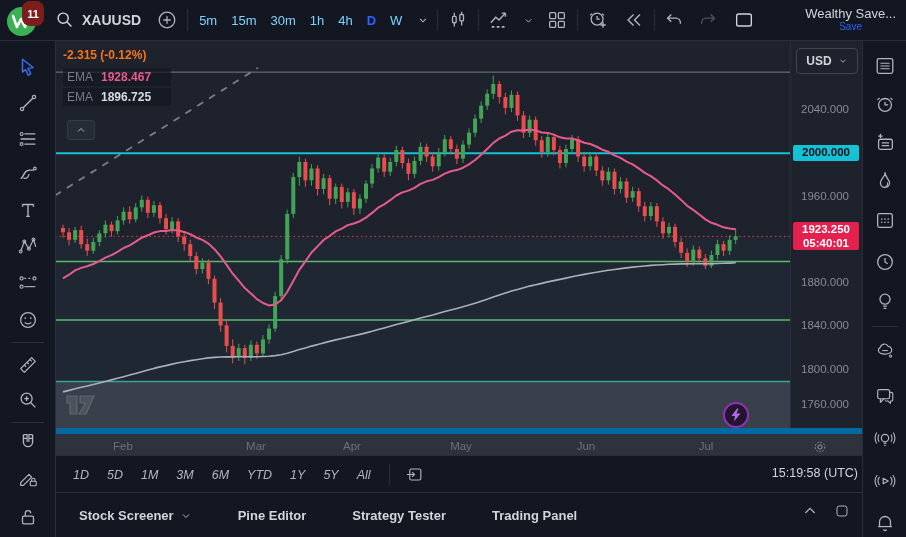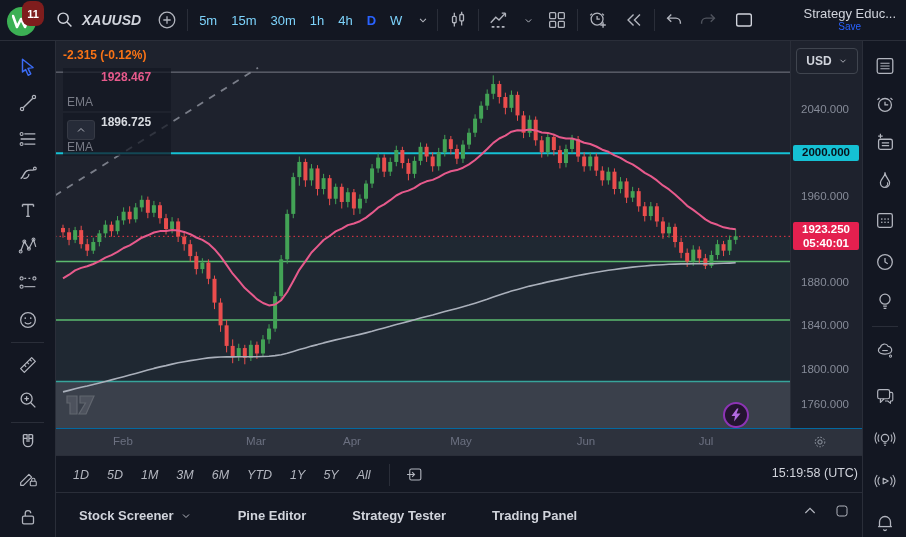--- a/index.html
+++ b/index.html
@@ -6,21 +6,21 @@
     font-family:"Liberation Sans",sans-serif;-webkit-font-smoothing:antialiased;}
   .abs{position:absolute;}
   #app{position:relative;width:906px;height:537px;background:#131722;color:#b2b5be;}
   
   #topbar{left:0;top:0;width:906px;height:40px;background:#131722;border-bottom:1px solid #2a2e39;z-index:30;}
   .vsep{width:1px;height:22px;background:#2a2e39;}
   .tbrow{display:flex;align-items:center;height:40px;gap:4px;padding-left:6px;}
   .tbtn{display:flex;align-items:center;justify-content:center;height:30px;border-radius:4px;cursor:pointer;color:#7dd3fc;}
   .tf{padding:0 7px;font-size:13px;}
   .tf.active{color:#2962ff;font-weight:bold;}
-  #symbolBtn{font-size:14px;font-weight:bold;color:#d1d4dc;gap:6px;padding:0 6px;font-style:italic;}
+  #symbolBtn{font-size:14px;font-weight:bold;color:#d1d4dc;gap:6px;padding:0 6px;}
   #logo{position:relative;width:34px;height:34px;margin-right:4px;}
   #logoCircle{width:29px;height:29px;border-radius:50%;background:#3cb054;position:absolute;left:1px;top:4px;display:flex;align-items:center;justify-content:center;}
   #badge{position:absolute;right:-4px;top:-2px;min-width:16px;height:25px;border-radius:8px;background:#7f1d1d;color:#fff;
     font-size:11px;font-weight:bold;display:flex;align-items:center;justify-content:center;padding:0 3px;}
   #account{margin-left:auto;margin-right:10px;text-align:center;line-height:13px;cursor:pointer;}
   #accName{font-size:13px;color:#d1d4dc;white-space:nowrap;}
   #accSave{font-size:10px;color:#2962ff;}
   .icSm{width:22px;height:22px;}
   .dim{opacity:.38;}
   
@@ -35,29 +35,29 @@
   #plot{position:absolute;left:0;top:0;cursor:crosshair;}
   #paxis{position:absolute;left:735px;top:0;width:72px;height:388px;border-left:1px solid #2a2e39;background:#1e222d;cursor:ns-resize;}
   .tick{position:absolute;left:10px;font-size:11.5px;color:#868b98;}
   .plabel{position:absolute;left:2px;width:66px;text-align:center;border-radius:2px;font-size:11.5px;line-height:15px;font-weight:bold;}
   #usdBtn{position:absolute;left:5px;top:8px;width:60px;height:24px;border:1px solid #40454f;border-radius:4px;background:#1e222d;
     color:#d1d4dc;font-size:12px;font-weight:bold;display:flex;align-items:center;justify-content:center;gap:6px;cursor:pointer;}
   
   #legend{position:absolute;left:8px;top:8px;z-index:5;font-size:12px;}
   #chg{color:#f97316;font-weight:bold;margin-bottom:6px;}
   .emarow{display:flex;gap:8px;background:rgba(19,23,34,.72);padding:2px 8px 2px 4px;width:96px;margin-bottom:2px;}
-  .emaName{color:#787b86;margin-top:25px;}
+  .emaName{color:#787b86;}
   #collapseBtn{position:absolute;left:12px;top:80px;width:26px;height:18px;background:#262b38;border:1px solid #363a45;
     border-radius:3px;color:#b2b5be;display:flex;align-items:center;justify-content:center;cursor:pointer;z-index:5;}
   
   #wm{position:absolute;left:10px;top:352px;z-index:4;}
   #boost{position:absolute;left:668px;top:362px;width:22px;height:22px;border-radius:50%;border:2px solid #8d34b5;
     background:#241430;display:flex;align-items:center;justify-content:center;z-index:4;cursor:pointer;}
   
-  #taxis{left:0;top:388px;width:807px;height:27px;background:#2d323d;border-top:1px solid #0369a1;cursor:ew-resize;}
+  #taxis{left:0;top:388px;width:807px;height:27px;background:#2d323d;border-top:6px solid #0369a1;cursor:ew-resize;}
   .month{position:absolute;top:6px;font-size:11.5px;color:#6b7080;transform:translateX(-50%);}
   #gearBtn{position:absolute;left:748px;top:2px;width:34px;height:22px;display:flex;align-items:center;justify-content:center;cursor:pointer;color:#9aa0ab;}
   
   #rangebar{left:0;top:415px;width:807px;height:37px;background:#131722;border-top:1px solid #2a2e39;display:flex;align-items:center;padding-left:10px;gap:2px;}
   .rbtn{padding:4px 8px;font-size:12.5px;color:#b2b5be;border-radius:4px;cursor:pointer;font-style:italic;}
   #clock{position:absolute;right:14px;top:10px;font-size:12.5px;color:#d1d4dc;cursor:pointer;}
   
   #footer{left:0;top:452px;width:807px;height:45px;background:#131722;border-top:1px solid #2a2e39;display:flex;align-items:center;gap:8px;padding-left:14px;}
   .fitem{font-size:13px;font-weight:bold;color:#d1d4dc;padding:6px 10px;border-radius:4px;cursor:pointer;display:flex;align-items:center;gap:6px;}
   .fIcons{position:absolute;right:26px;top:10px;display:flex;gap:16px;color:#b2b5be;}
@@ -162,21 +162,21 @@
             <path d="M19 10 h-9 a5 5 0 0 0 -5 5 v1" stroke="#b2b5be" stroke-width="1.5" fill="none"></path>
             <path d="M15 6 L19 10 l-4 4" stroke="#b2b5be" stroke-width="1.5" fill="none"></path>
           </svg>
       </div>
       <div class="tbtn" style="width:34px">
         <svg class="icSm" viewBox="0 0 24 24">
             <rect x="4" y="5.5" width="16" height="13" rx="2" stroke="#d1d4dc" stroke-width="1.5" fill="none"></rect>
           </svg>
       </div>
       <div id="account">
-        <div id="accName">Strategy Educ...</div>
+        <div id="accName">Wealthy Save...</div>
         <div id="accSave">Save</div>
       </div>
     </div>
   </div>
 
   <div id="leftbar" class="abs">
     <div class="railIcon" style="top:27px">
       <svg width="22" height="22" viewBox="0 0 24 24">
           <path d="M6 3.5 L17.5 12.5 L12 13.5 L15 19.5 L12.2 21 L9.4 14.8 L6 17.5 Z" stroke="#3b6cf6" stroke-width="1.6" fill="none" stroke-linejoin="round"></path>
         </svg>

